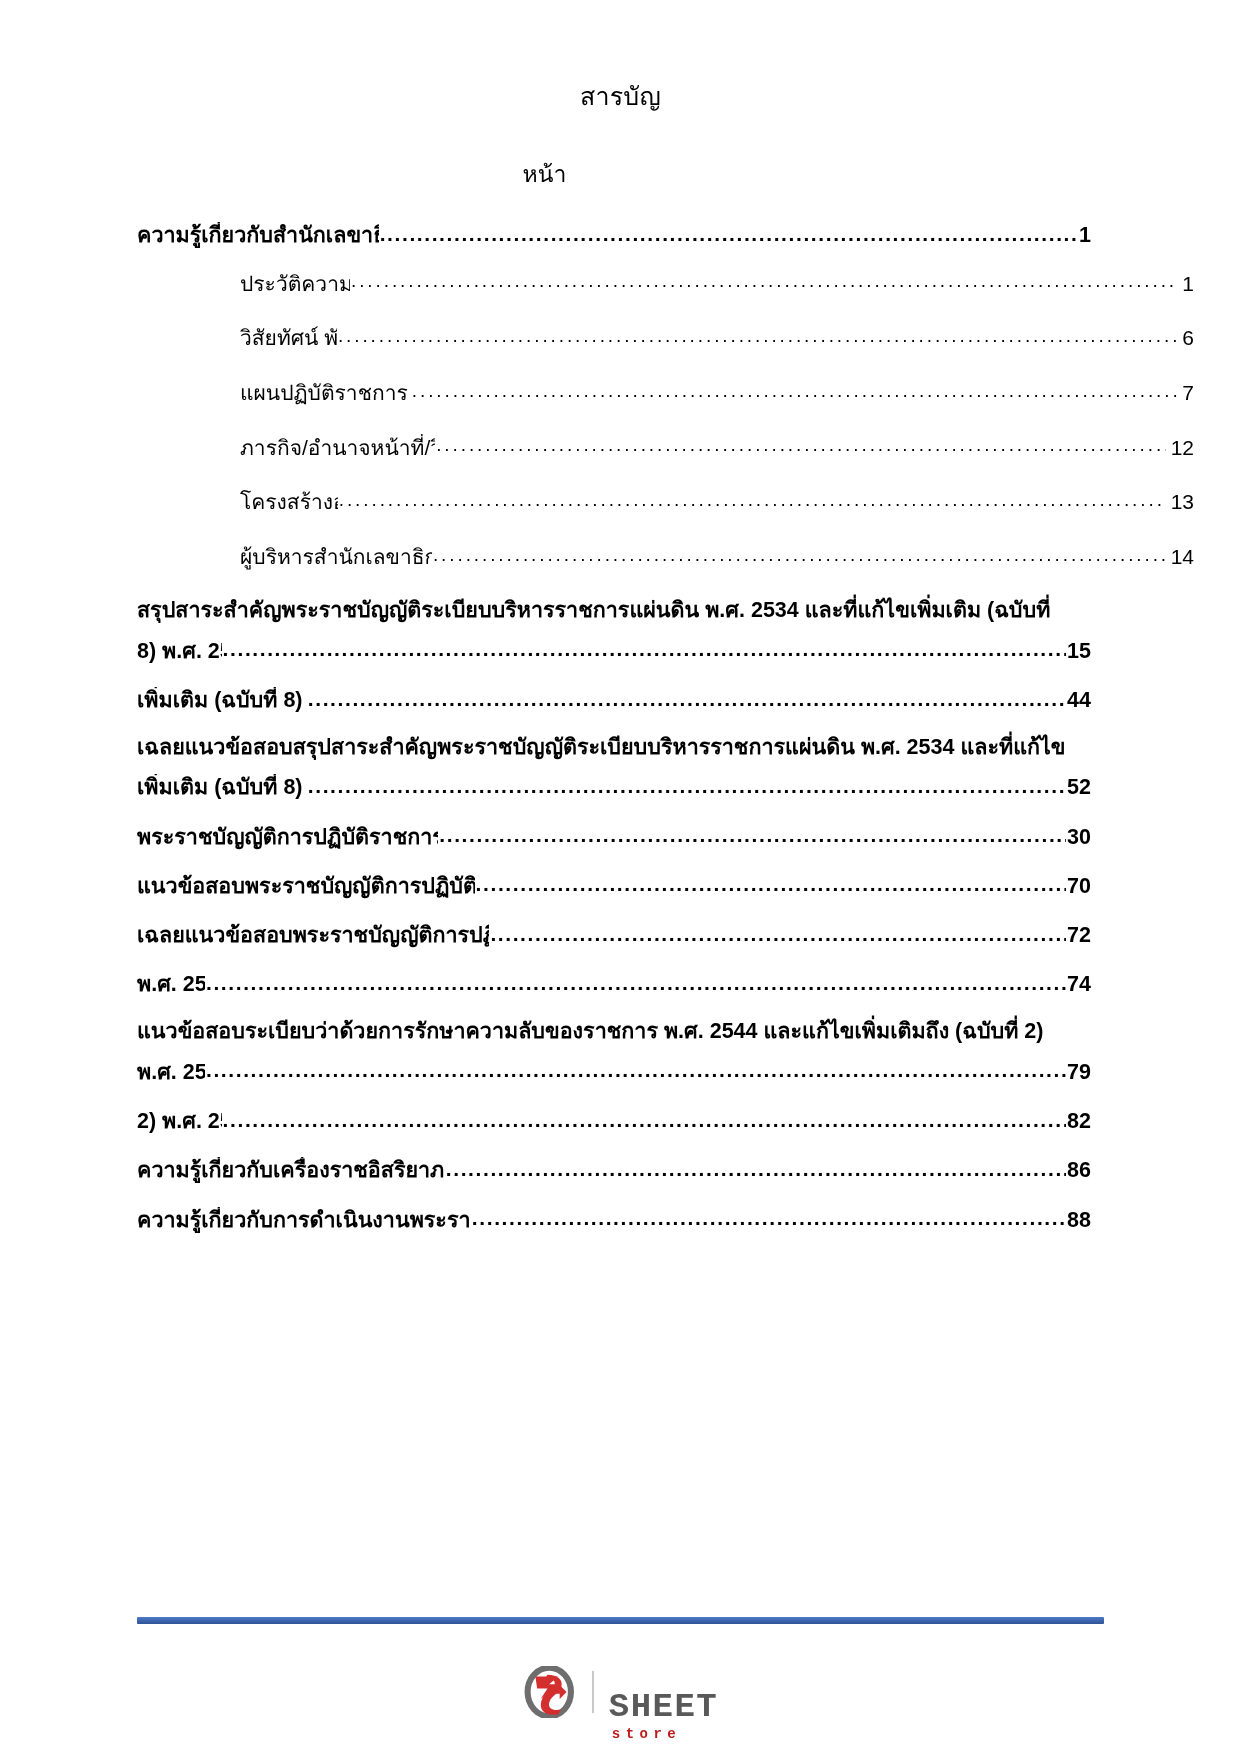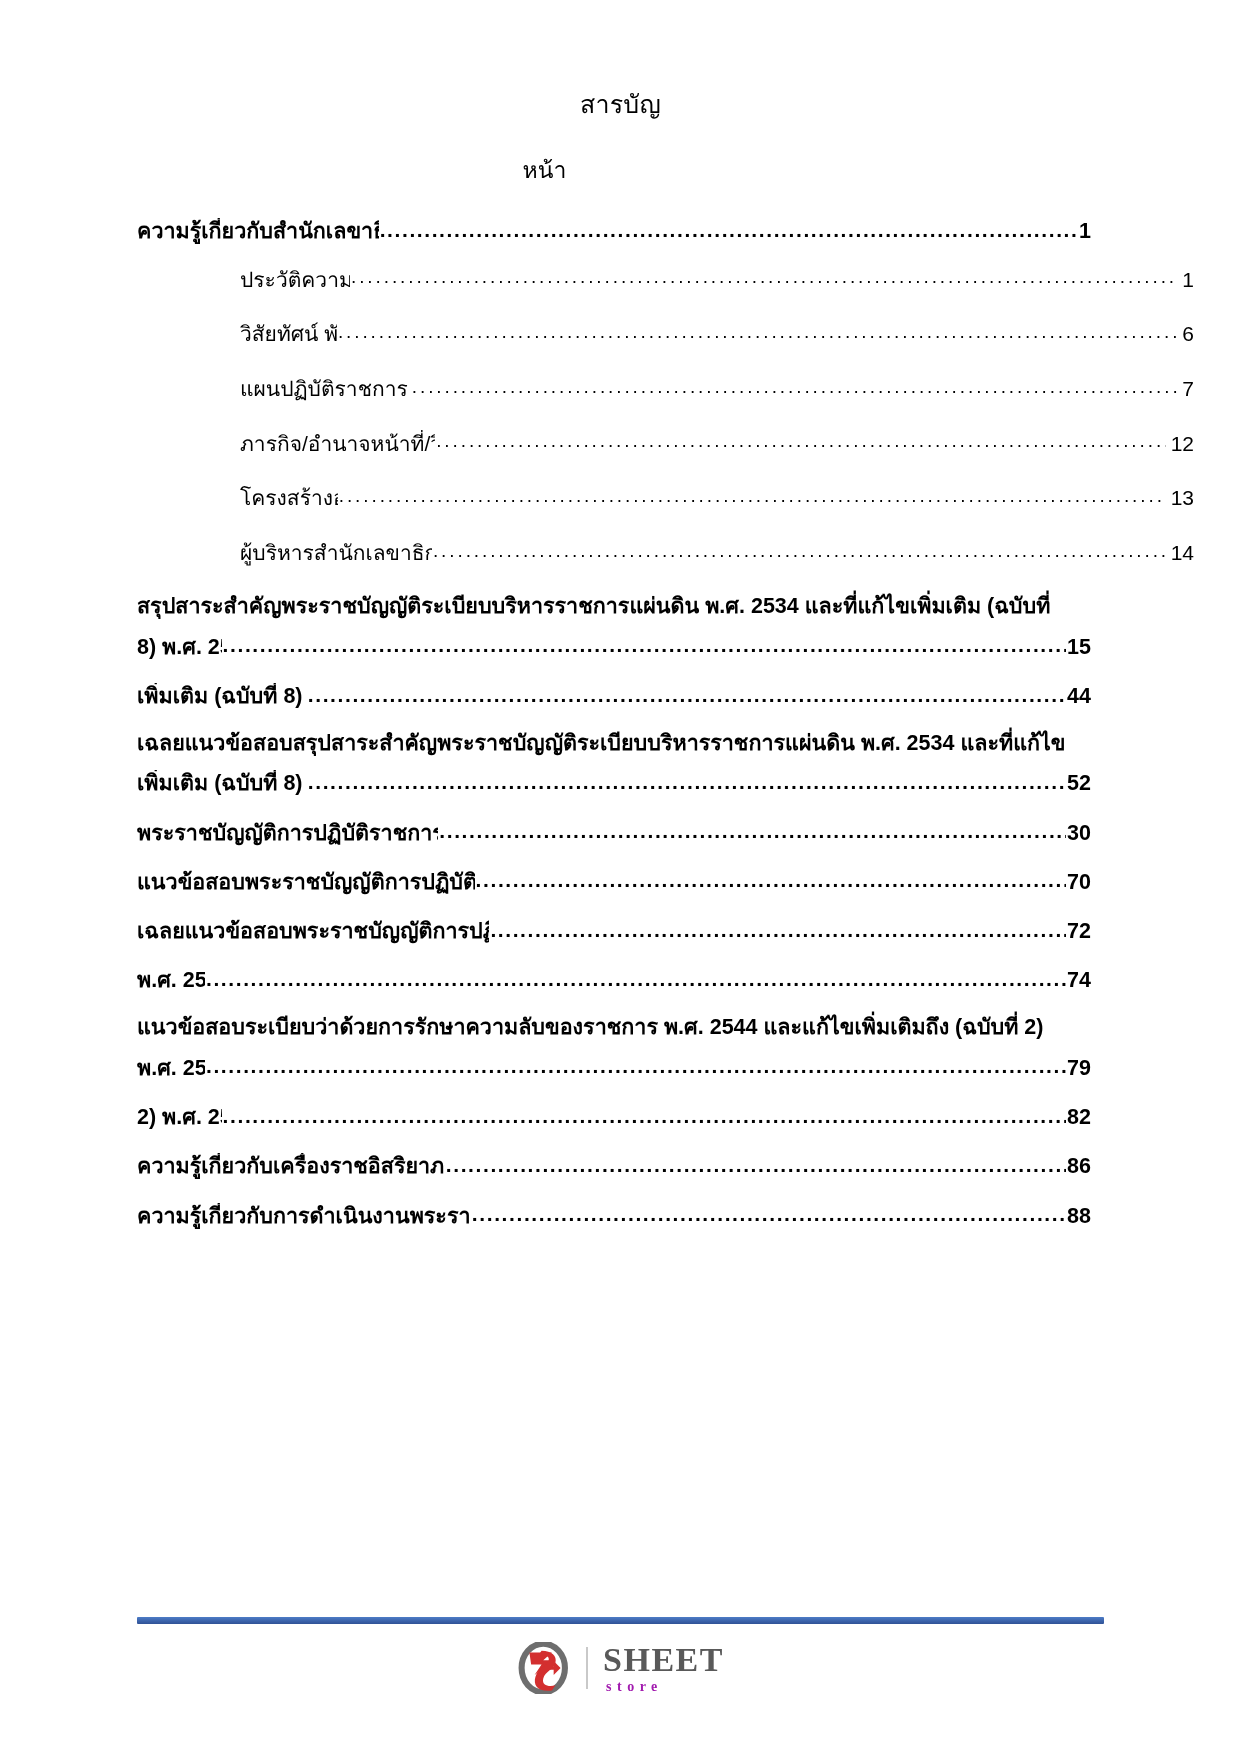--- a/index.html
+++ b/index.html
@@ -21,22 +21,22 @@
     position: absolute;
     inset: 0;
     padding: 0;
   }
 
   
   .doc-title {
     text-align: center;
     font-size: 25px;
     line-height: 1;
-    margin: 0;
-    padding-top: 92px;
+    margin: 12px;
+    padding-top: 72px;
     font-weight: 400;
     letter-spacing: 0.2px;
   }
 
   
   .page-col-header {
     text-align: center;
     font-size: 23px;
     margin: 0;
     padding-top: 35px;
@@ -162,31 +162,32 @@
   .logo-words {
     display: block;
     line-height: 1;
   }
   .logo-sheet {
     display: block;
     font-size: 34px;
     font-weight: bold;
     letter-spacing: 1.5px;
     color: #595959;
-    font-family: Liberation Serif, serif;
+    font-family: Liberation Mono, monospace;
+    margin-top: 48px;
   }
   .logo-store {
     display: block;
     font-size: 14px;
     font-weight: bold;
     letter-spacing: 5.5px;
-    color: #a21caf;
+    color: #b91c1c;
     padding-left: 3px;
     padding-top: 3px;
-    font-family: Liberation Serif, serif;
+    font-family: Liberation Mono, monospace;
   }
 </style>
 </head>
 <body>
 
 <div class="page">
 
   <h1 class="doc-title">สารบัญ</h1>
 
   <div class="page-col-header">หน้า</div>

